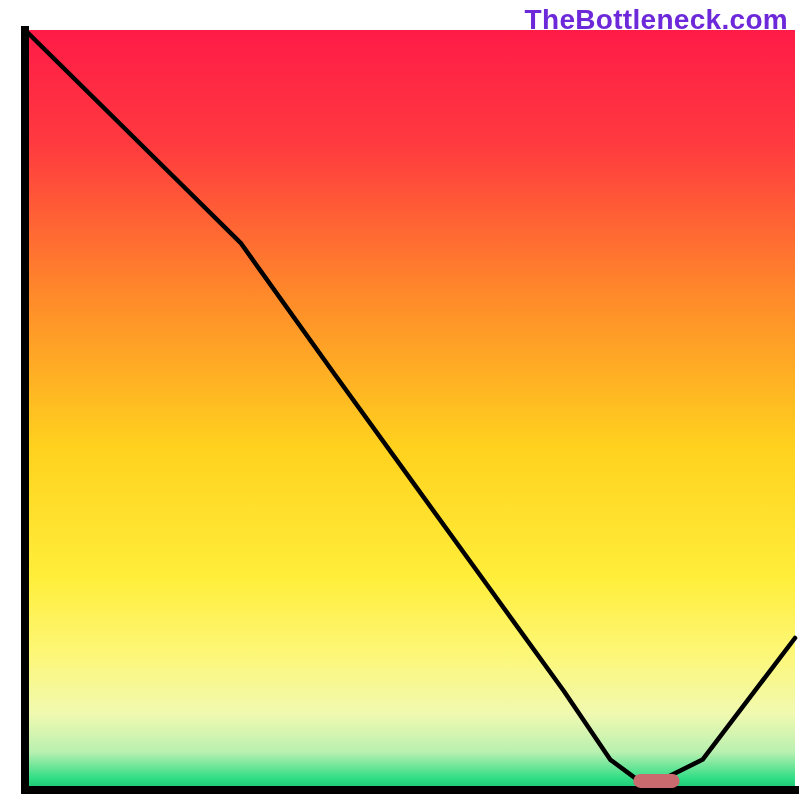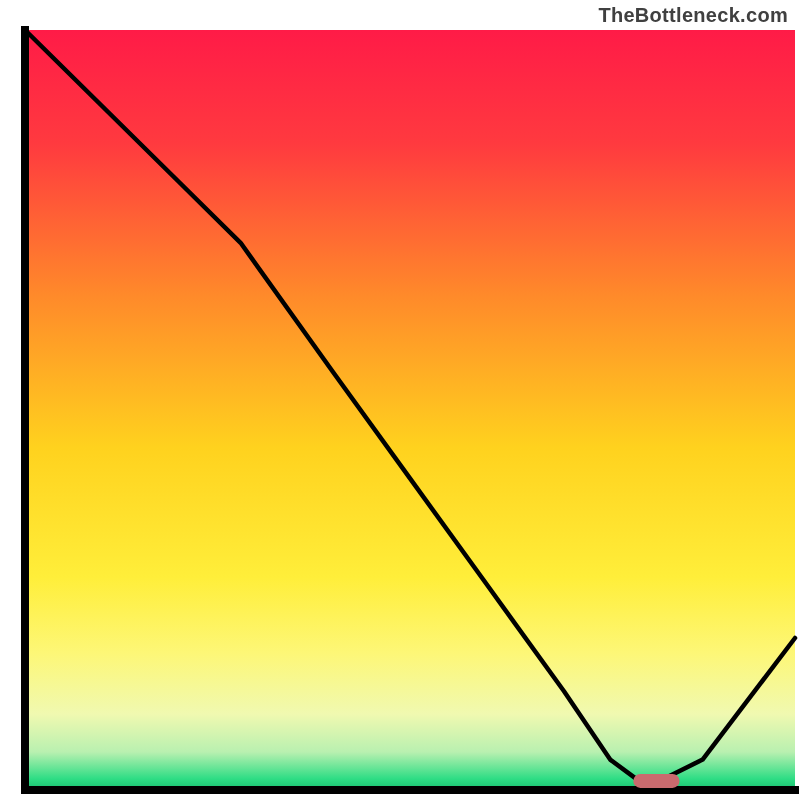--- a/index.html
+++ b/index.html
@@ -12,23 +12,23 @@
   }
   .container {
     position: relative;
     width: 800px;
     height: 800px;
   }
   .watermark {
     position: absolute;
     top: 4px;
     right: 12px;
-    font-size: 20px;
+    font-size: 28px;
     font-weight: 600;
-    color: #404040;
+    color: #6d28d9;
     letter-spacing: 0.3px;
     z-index: 10;
   }
   .chart-svg {
     position: absolute;
     top: 0;
     left: 0;
     width: 800px;
     height: 800px;
   }

